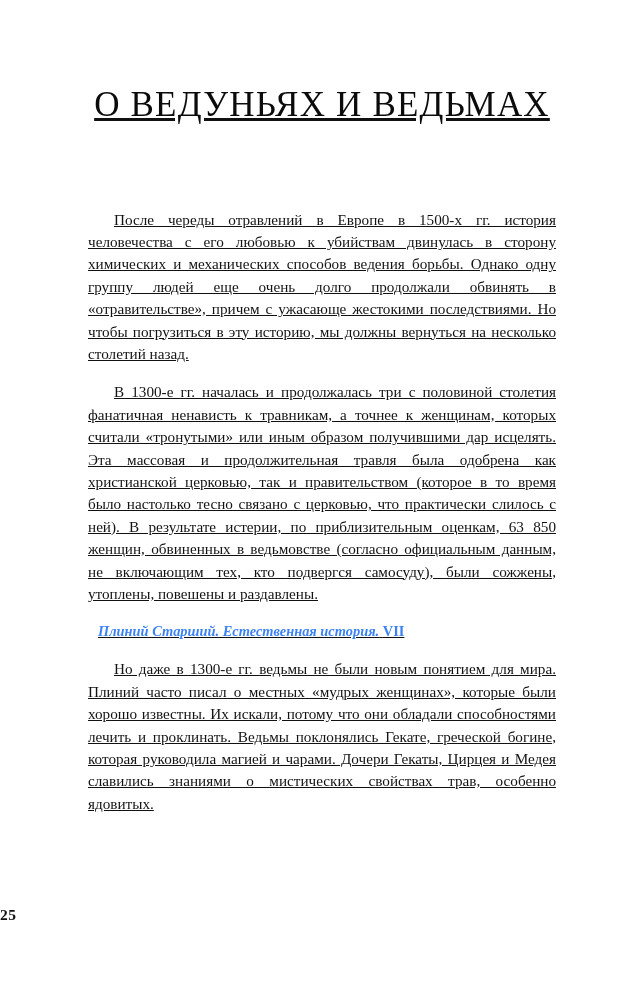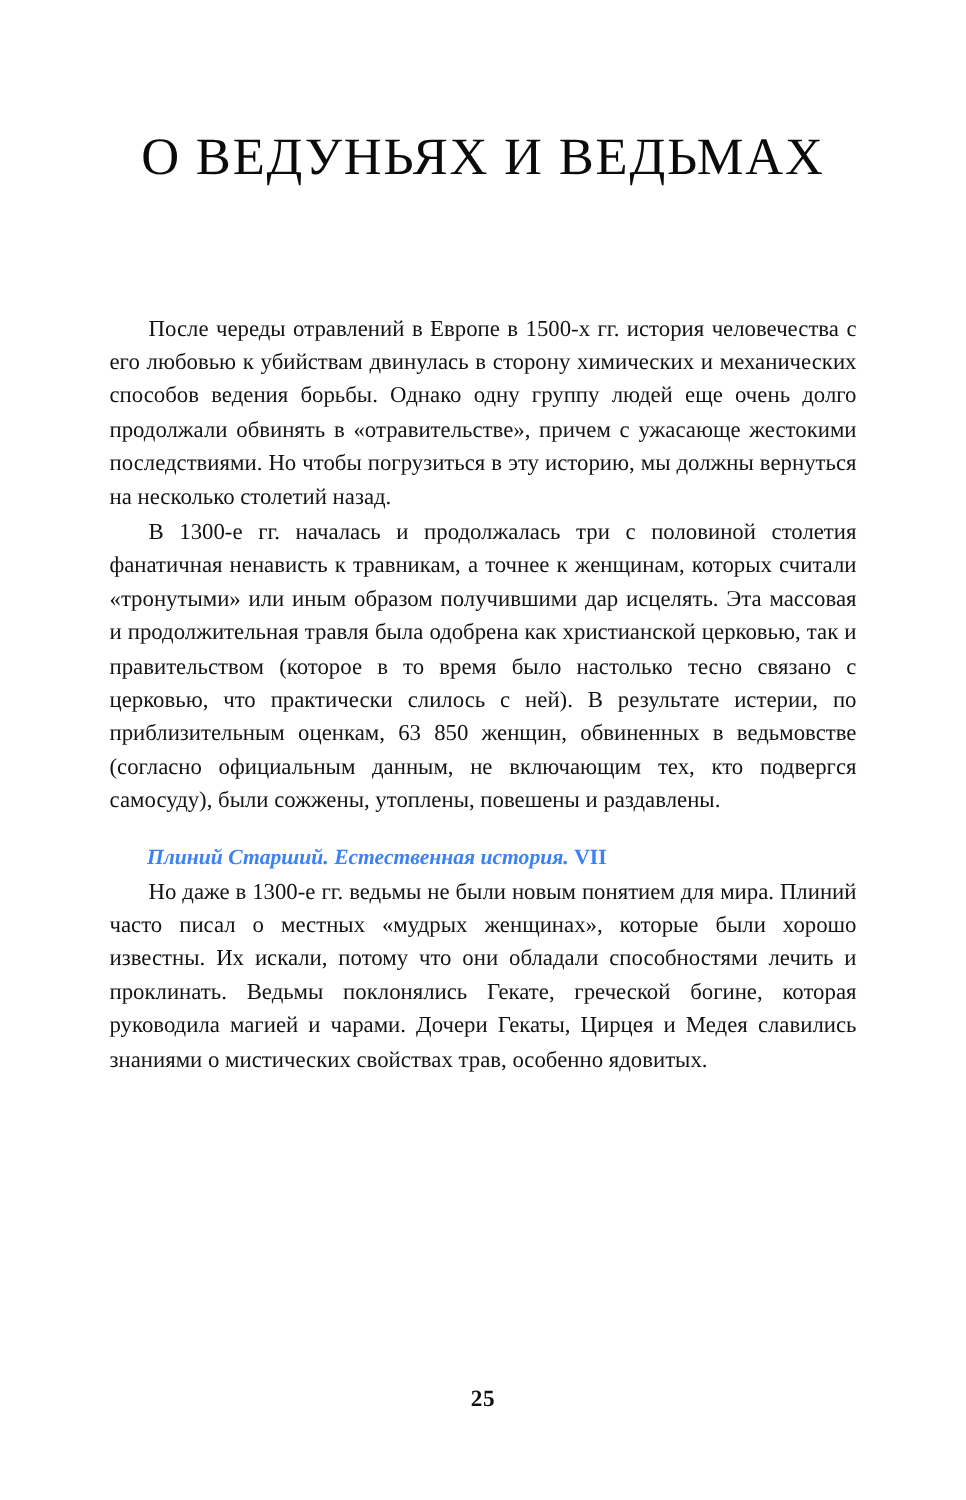--- a/index.html
+++ b/index.html
@@ -13,38 +13,39 @@
     overflow: hidden;
     font-family: "Liberation Serif", "DejaVu Serif", serif;
     color: #111111;
   }
   .page {
     position: relative;
     width: 644px;
     height: 1000px;
     box-sizing: border-box;
     padding: 0 72px;
+    text-decoration: underline;
   }
   .chapter-title {
     margin: 0;
     padding-top: 86px;
     text-align: center;
     font-family: "Liberation Serif", "DejaVu Serif", serif;
     font-size: 35px;
     font-weight: normal;
     letter-spacing: 1.2px;
     line-height: 1.1;
     color: #0b0b0b;
     white-space: nowrap;
   }
   .body-block {
     margin-top: 84px;
   }
   p.para {
-    margin: 1px;
+    margin: 16px;
     text-align: justify;
     text-justify: inter-word;
     font-size: 15.2px;
     line-height: 22.4px;
     text-indent: 26px;
     hyphens: manual;
     color: #131313;
   }
   p.para + p.para {
     margin-top: 0;
@@ -70,22 +71,21 @@
     font-style: normal;
     font-weight: bold;
   }
   .after-quote {
     margin-top: 17px;
   }
   .folio {
     position: absolute;
     left: 0;
     right: 0;
-    bottom: 58px;
-    text-align: center;
+    bottom: 76px;
     font-size: 15.5px;
     font-weight: bold;
     letter-spacing: 0.5px;
     color: #111111;
   }
 </style>
 </head>
 <body>
 
 <div class="page">

